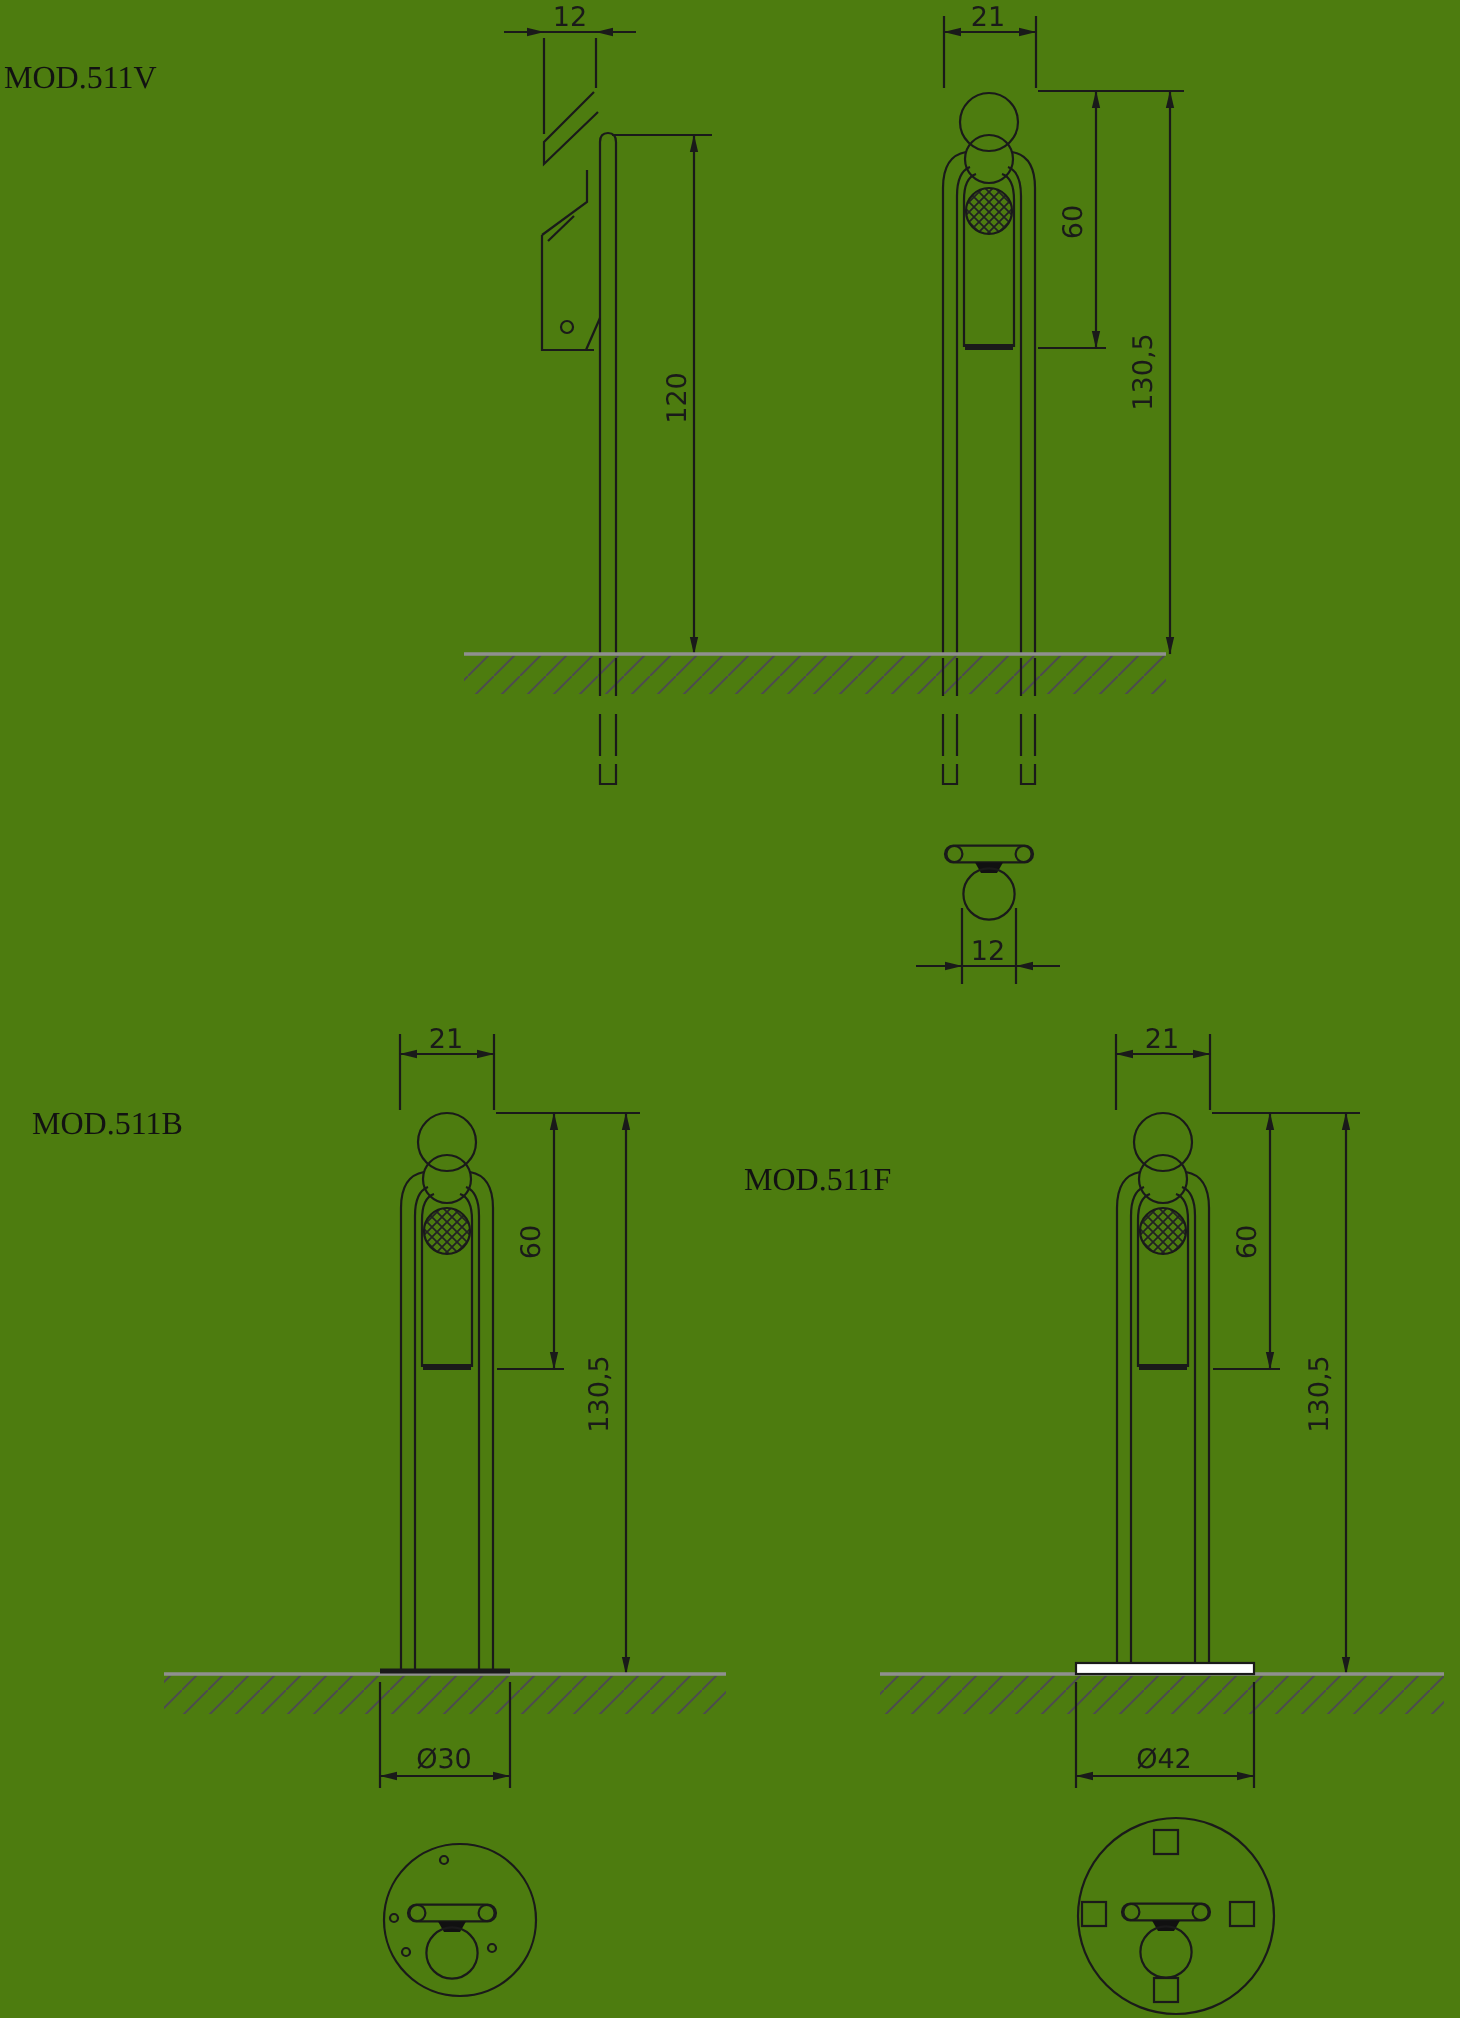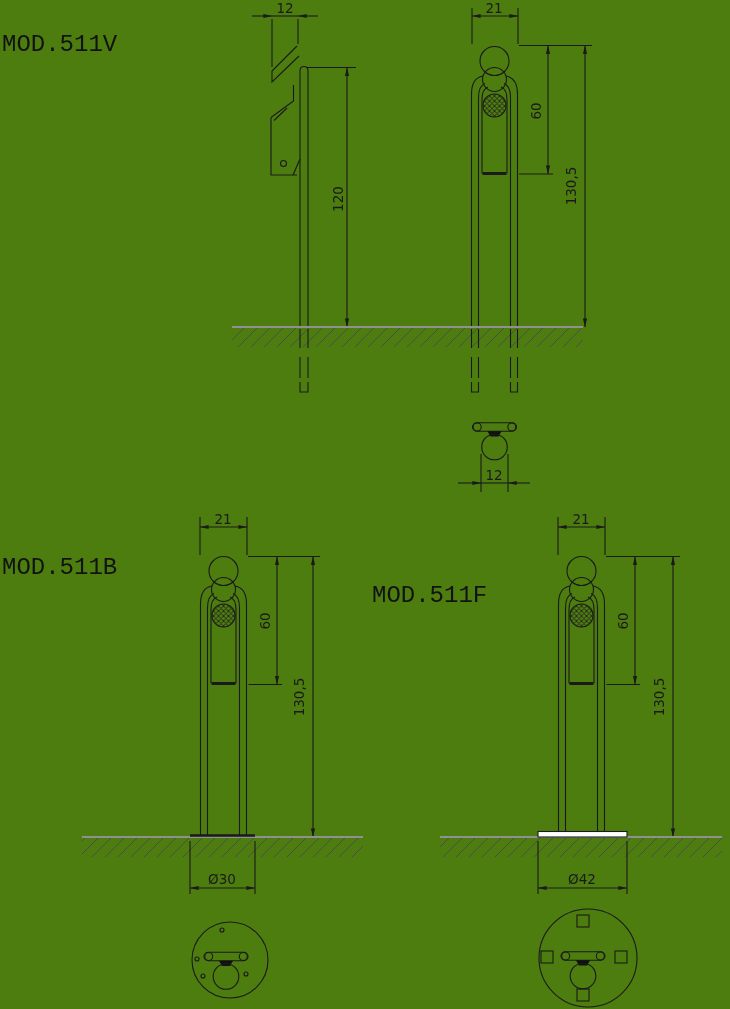--- a/index.html
+++ b/index.html
@@ -1,22 +1,22 @@
 <!DOCTYPE html>
 <html><head>
 <meta charset="utf-8">
 <style>
   html,body{margin:0;padding:0;background:#ffffff;}
   .sheet{position:relative;width:730px;height:1009px;background:#4d7c0f;overflow:hidden;
          font-family:"DejaVu Sans",sans-serif;}
   .sheet svg{position:absolute;left:0;top:0;}
-  .model-label{position:absolute;font-size:24px;color:#121212;white-space:nowrap;
-               font-family:Liberation Mono, monospace;letter-spacing:0;}
+  .model-label{position:absolute;font-size:16px;color:#121212;white-space:nowrap;
+               font-family:Liberation Serif, serif;letter-spacing:0;}
   .lbl-v{left:2px;top:31px;}
-  .lbl-b{left:2px;top:554px;}
+  .lbl-b{left:16px;top:554px;}
   .lbl-f{left:372px;top:582px;}
   .dim{font-family:"DejaVu Sans",sans-serif;font-size:13.5px;fill:#1a1a1a;stroke:none;}
 </style>
 </head>
 <body>
 
 <div class="sheet">
 
   <svg width="730" height="1009" viewBox="0 0 730 1009">
     <defs>

